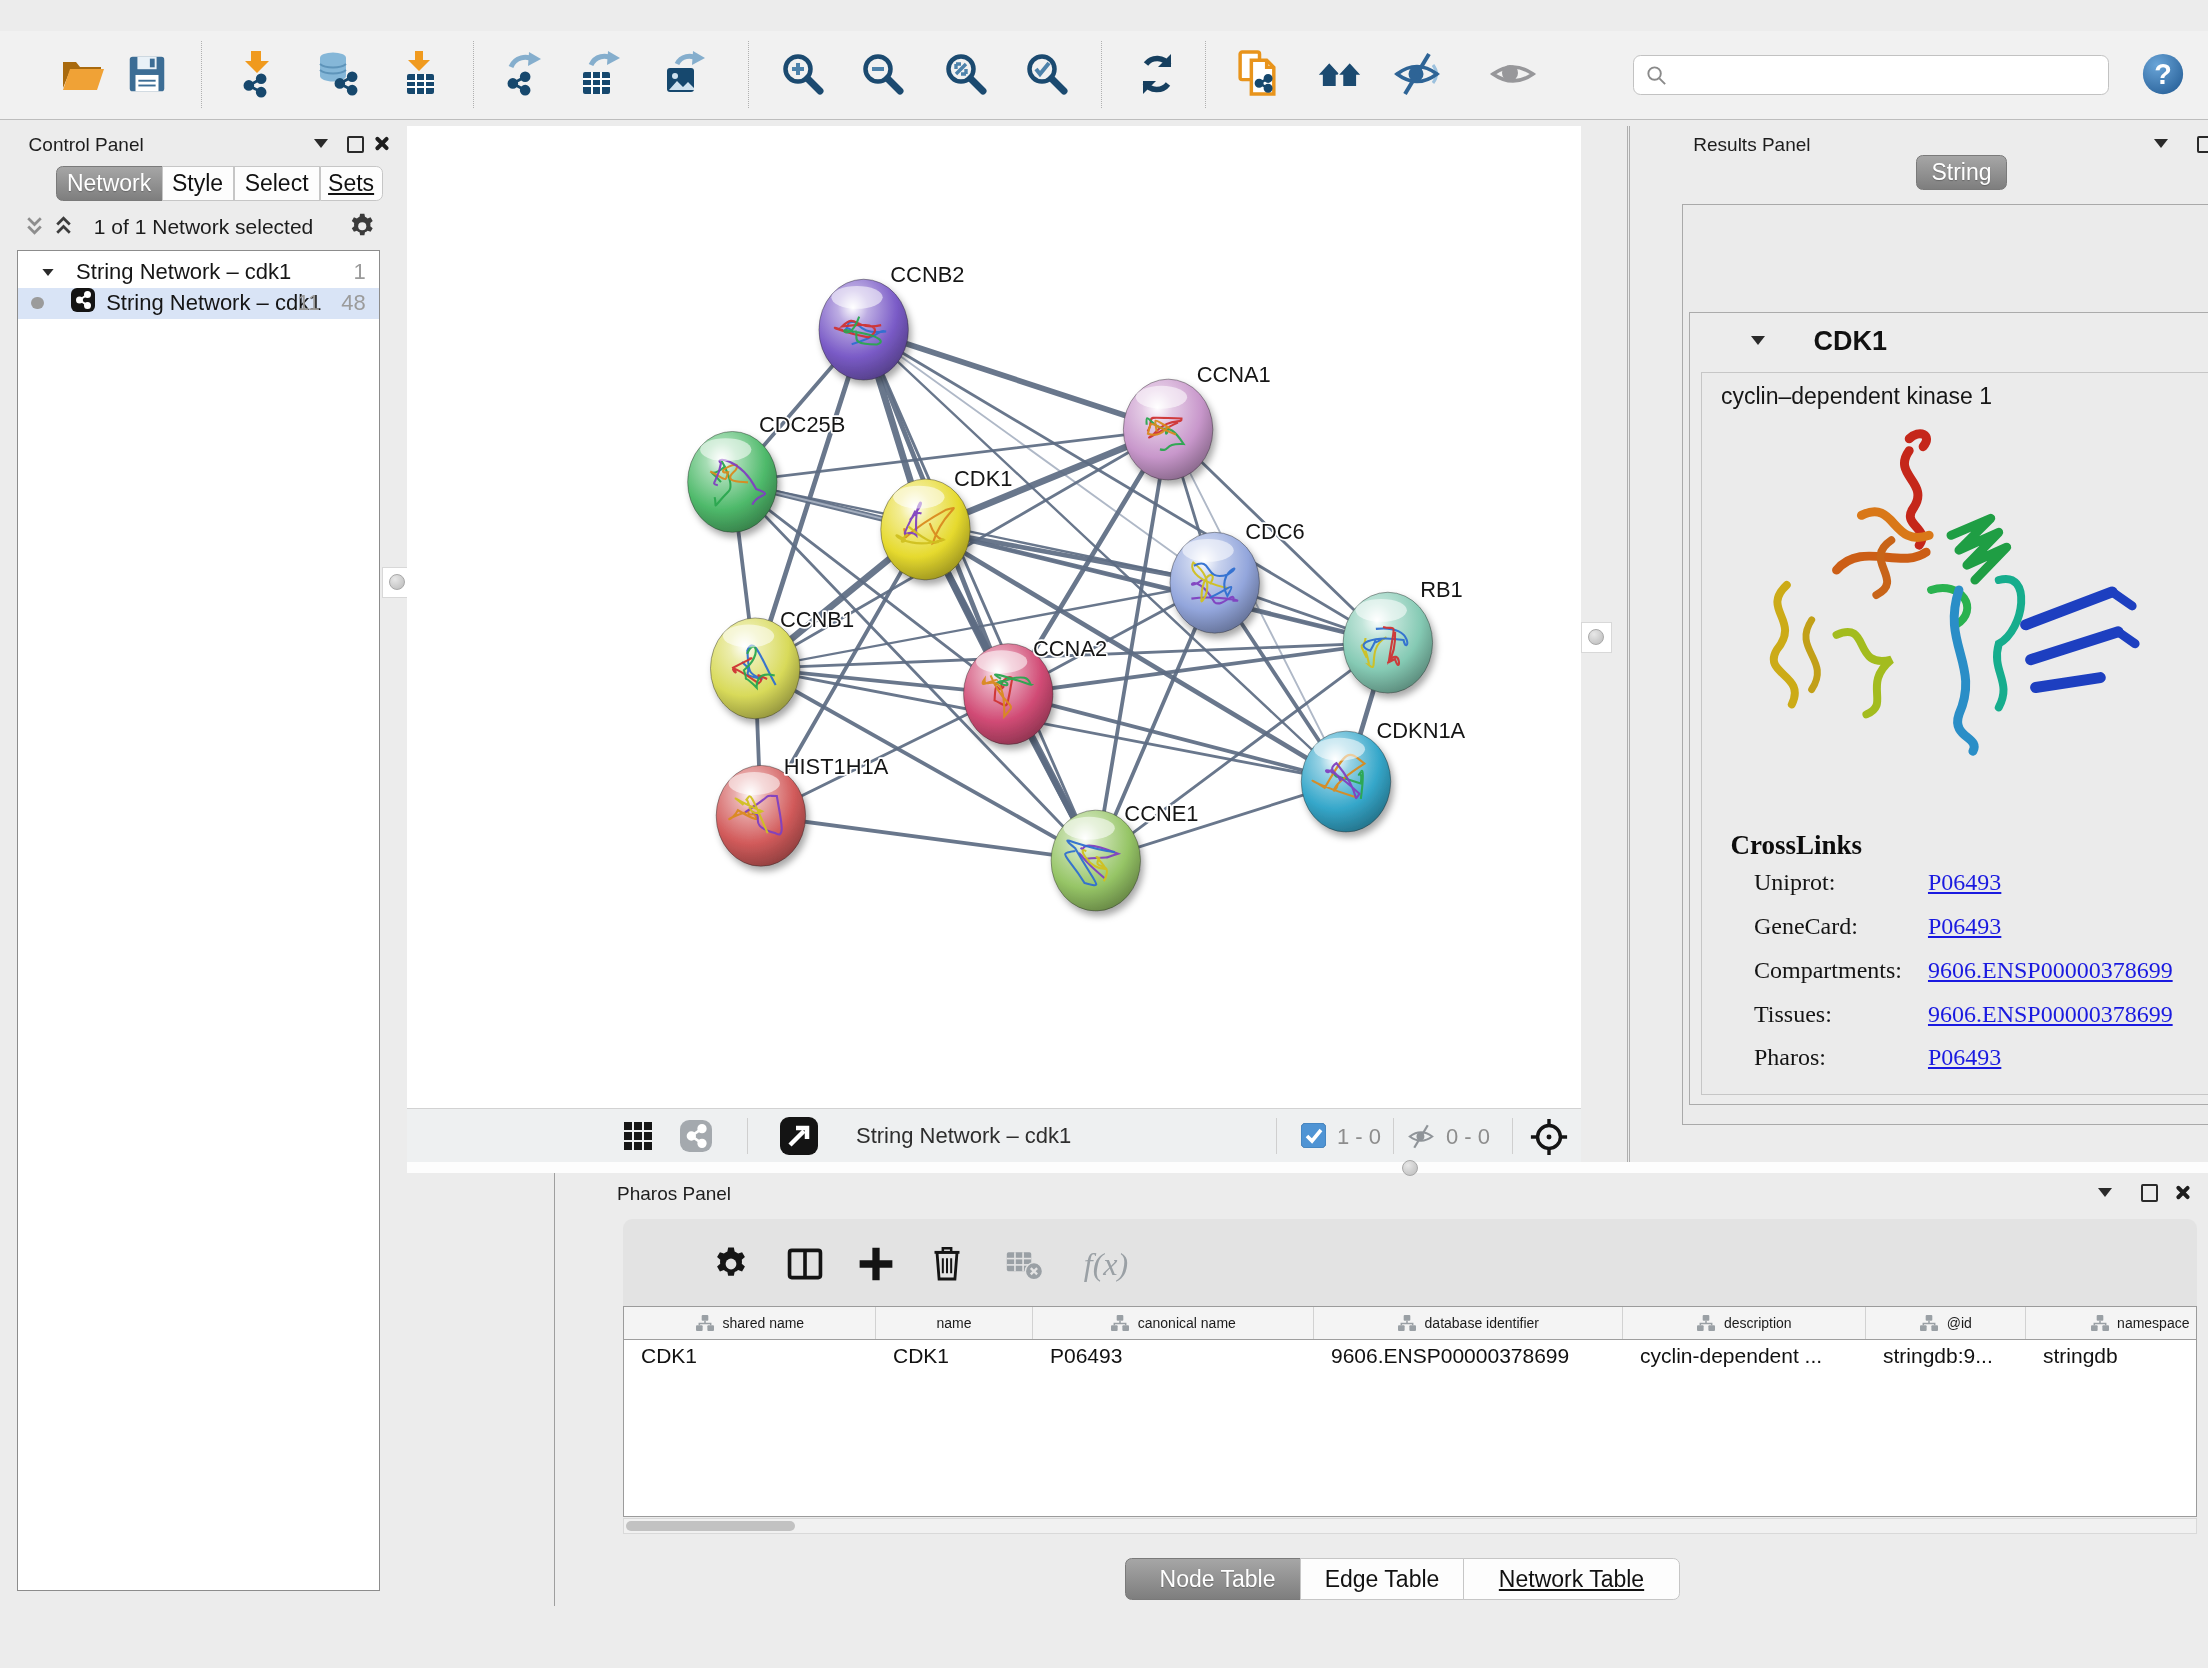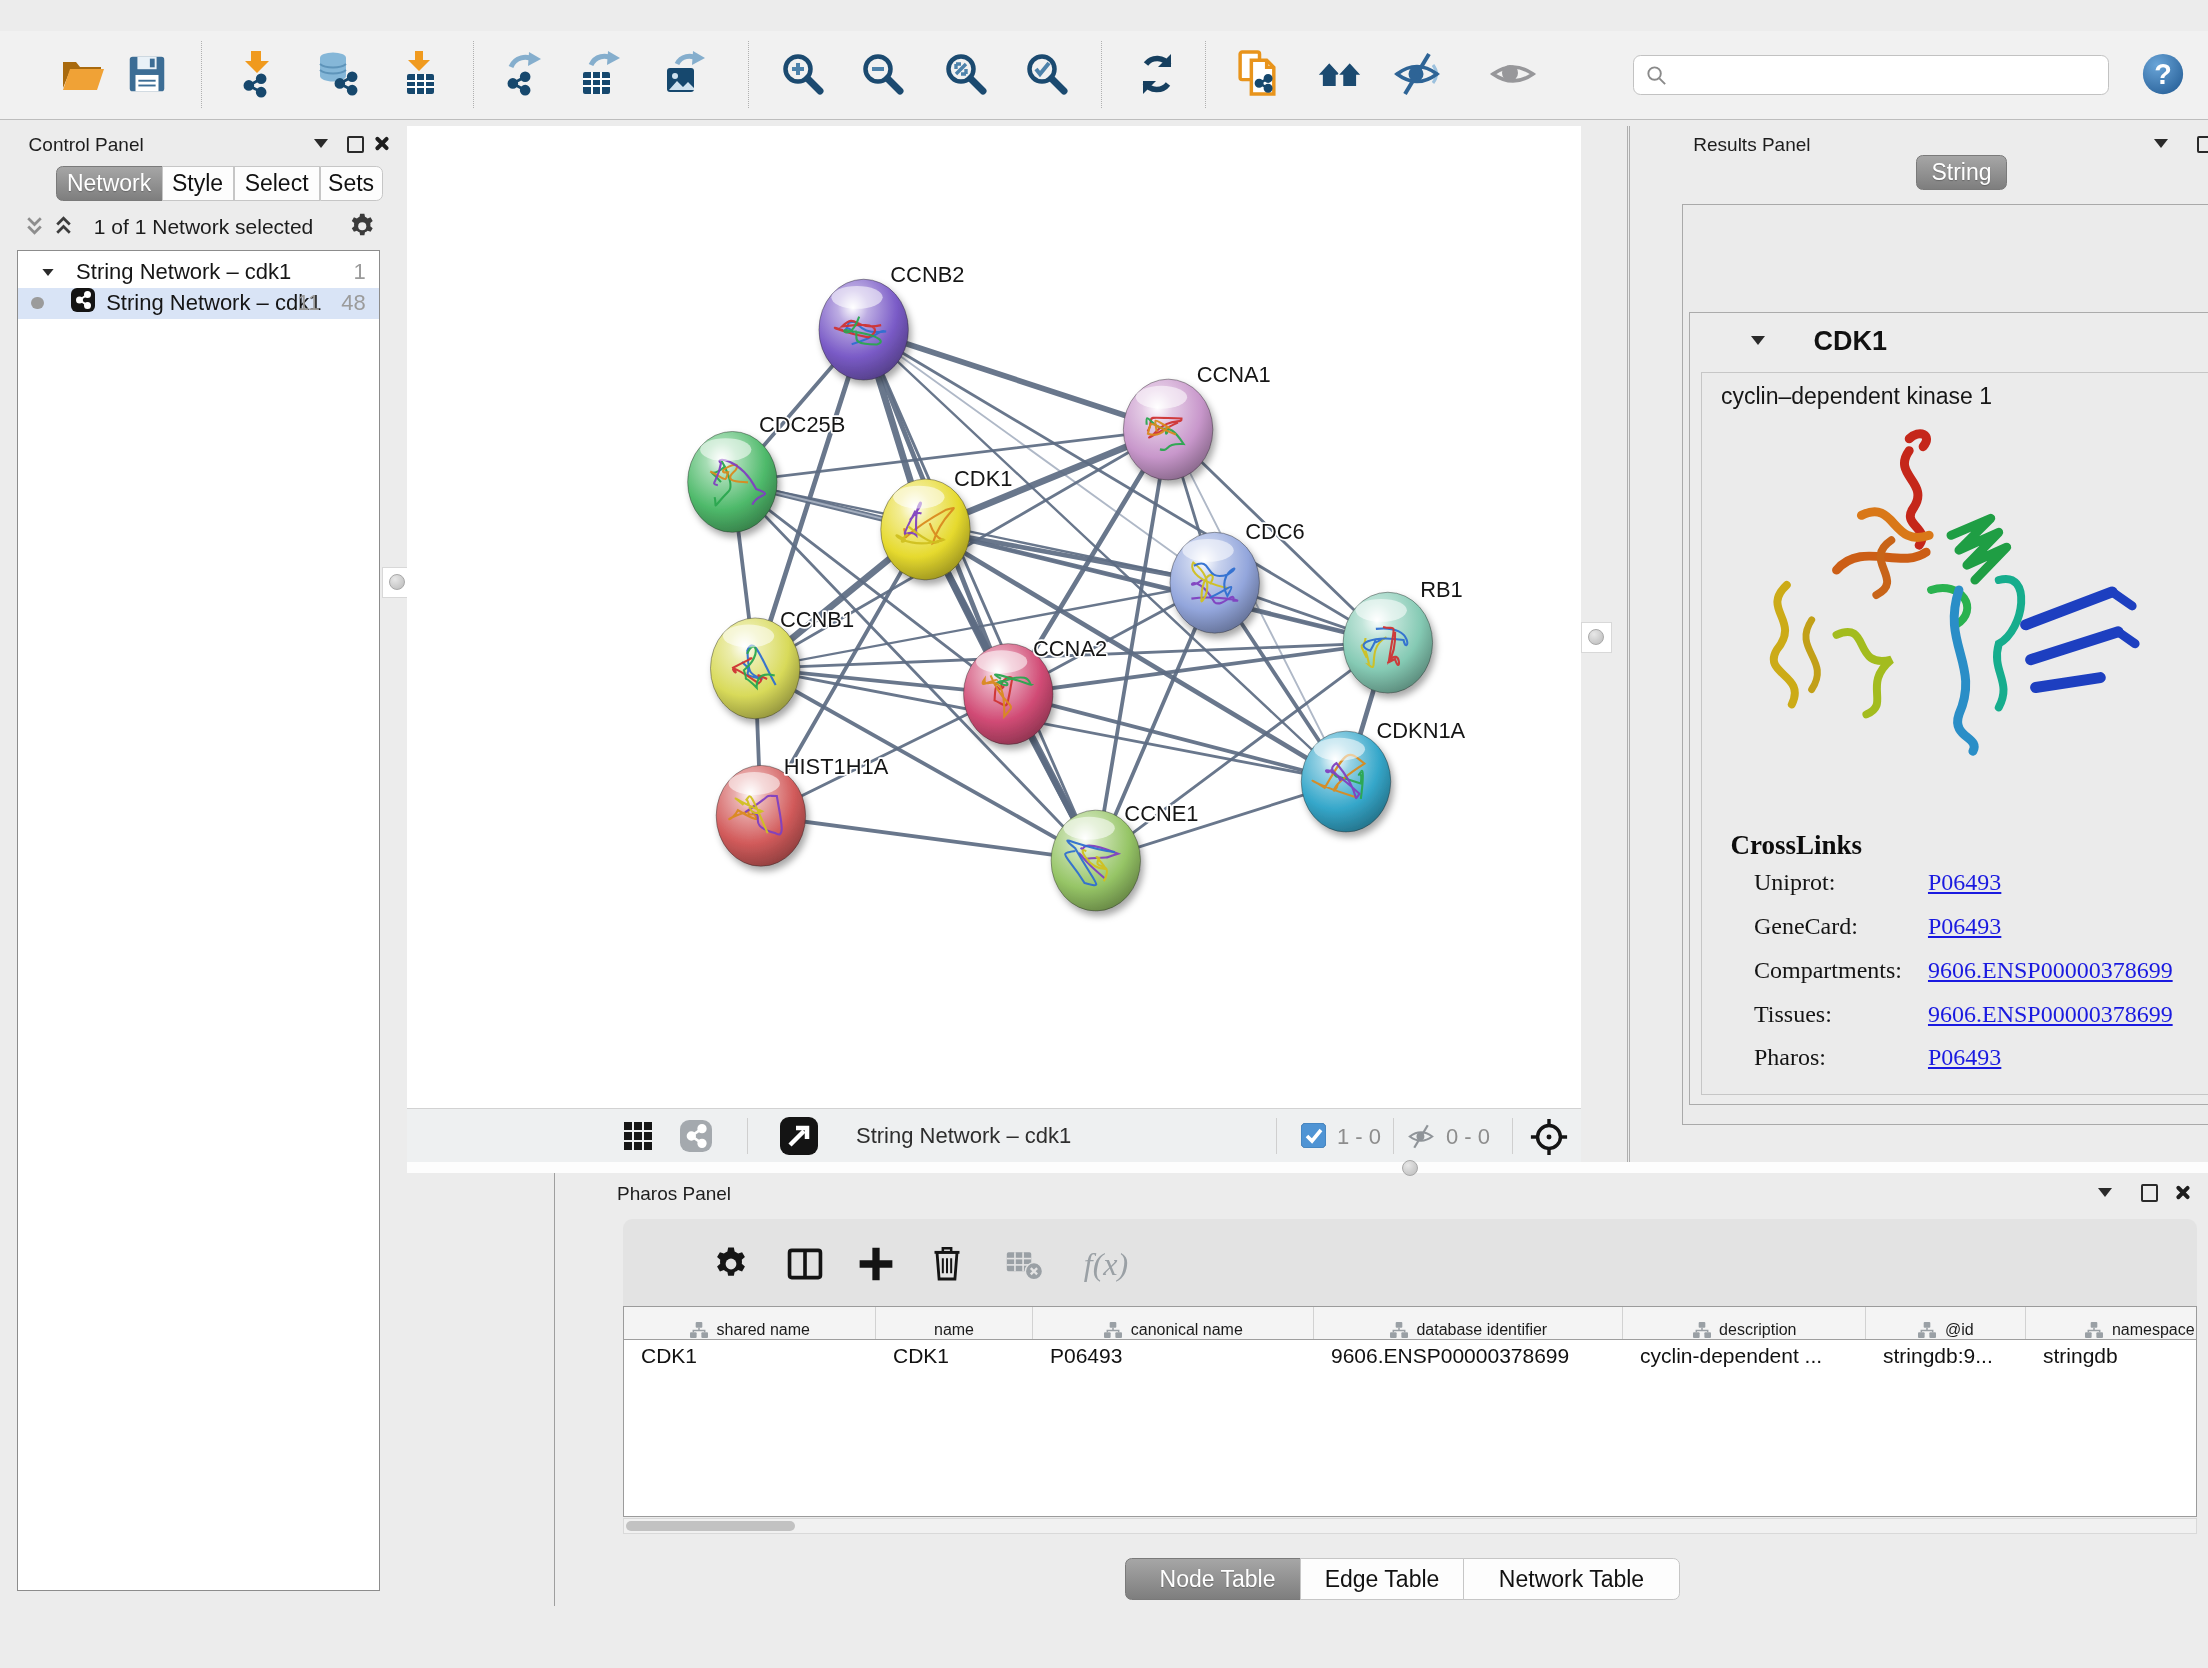--- a/index.html
+++ b/index.html
@@ -17,21 +17,21 @@
   #search-input{border:none;outline:none;flex:1;font-size:21px;background:transparent;margin-left:7.6px;font-family:"Liberation Sans",sans-serif;}
   
   .panel-title{font-size:19px;color:#1d1d1d;}
   .wi-tri{width:0;height:0;border-left:7.6px solid transparent;border-right:7.6px solid transparent;border-top:9.5px solid #2a2a2a;}
   .wi-sq{width:13.3px;height:13.3px;border:2.4px solid #2a2a2a;border-radius:1.9px;}
   .wi-x{position:relative;width:17px;height:17px;}
   .wi-x::before,.wi-x::after{content:'';position:absolute;left:7.1px;top:0;width:3.8px;height:17px;background:#1e1e1e;border-radius:1.9px;}
   .wi-x::before{transform:rotate(45deg);} .wi-x::after{transform:rotate(-45deg);}
   .tab{height:35px;display:flex;align-items:center;justify-content:center;font-size:23px;background:#fdfdfd;color:#111;border:1px solid #c6c6c6;box-sizing:border-box;}
   .tab.active{background:linear-gradient(#a6a6a6,#7e7e7e);color:#fff;border-color:#7a7a7a;text-shadow:0 1px 1px rgba(0,0,0,.25);}
-  .tab.first{border-radius:6.7px 0 0 6.7px;} .tab.last{border-radius:0 6.7px 6.7px 0;}
+  .tab.first{border-radius:6.7px 0 0 6.7px;} .tab.last{border-radius:0 6.7px 6.7px 0;text-decoration:underline;}
   .btn{background:#fff;border:1px solid #bcbcbc;border-radius:7.6px;display:flex;align-items:center;justify-content:center;font-size:23px;color:#111;box-shadow:0 1px 1.9px rgba(0,0,0,.12);}
   
   #control-panel{left:7.6px;top:126px;width:392px;height:1479px;}
   #cp-tree{left:9.5px;top:124px;width:361px;height:1339px;background:#fff;border:1px solid #8c8c8c;}
   .tree-row{position:relative;height:31px;display:flex;align-items:center;font-size:22px;color:#161616;}
   .tree-row.selected{background:#d9e4f6;}
   .tree-count{color:#9b9b9b;}
   
   #network-view{left:407px;top:126px;width:1174px;height:982px;background:#fff;}
   #network-toolbar{left:407px;top:1108px;width:1174px;height:54px;background:#eef0f1;border-top:1px solid #d2d2d2;}
@@ -49,21 +49,21 @@
   #cdk1-inner{left:11.4px;top:59px;width:536px;height:721px;border:1px solid #c6c6c6;background:#ebebeb;}
   .serif{font-family:"Liberation Serif",serif;}
   .xlink{color:#1a1ae0;text-decoration:underline;font-family:"Liberation Serif",serif;font-size:24px;}
   .xlabel{font-family:"Liberation Serif",serif;font-size:24px;color:#141414;}
   
   #table-panel{left:554px;top:1173px;width:1654px;height:433px;border-left:1px solid #9e9e9e;box-sizing:border-box;}
   #tp-toolbar{left:68px;top:46px;width:1574px;height:88px;background:#e3e3e3;border-radius:9.5px 9.5px 0 0;}
   .tpi{position:absolute;top:23px;width:44px;height:44px;display:flex;align-items:center;justify-content:center;}
   #tp-table{left:68px;top:133px;width:1574px;height:211px;background:#fff;border:1px solid #9b9b9b;box-sizing:border-box;overflow:hidden;}
   .th-row{display:flex;height:32px;background:#f4f4f4;border-bottom:1px solid #9e9e9e;}
-  .th-cell{display:flex;align-items:flex-end;justify-content:center;gap:7.6px;font-size:16px;color:#1b1b1b;border-right:1px solid #d2d2d2;box-sizing:border-box;flex:none;}
+  .th-cell{display:flex;align-items:center;justify-content:center;gap:7.6px;font-size:14px;color:#1b1b1b;border-right:1px solid #d2d2d2;box-sizing:border-box;flex:none;}
   .td-row{display:flex;height:32px;}
   .td-cell{display:flex;align-items:center;font-size:21px;color:#111;padding-left:17px;box-sizing:border-box;flex:none;}
   #tp-hscroll{left:68px;top:345px;width:1574px;height:16px;background:#f1f1f1;border:1px solid #d9d9d9;box-sizing:border-box;}
   #tp-thumb{left:1.9px;top:1.9px;width:169px;height:10.5px;background:#c2c2c2;border-radius:5.7px;}
   
   #status-bar{left:0;top:1605px;width:2208px;height:63px;background:#ececec;border-top:1px solid #b9b9b9;}
   .sb-btn{background:#fdfdfd;border:1.9px solid #a8a8a8;display:flex;align-items:center;justify-content:center;}
   #memory-btn{left:2052px;top:11.4px;width:141px;height:44px;gap:9.5px;font-size:23px;color:#111;}
   .mem-dot{width:21px;height:21px;border-radius:50%;background:#1e9b3d;border:1px solid #177f35;}
   text{font-family:"Liberation Sans",sans-serif;}

